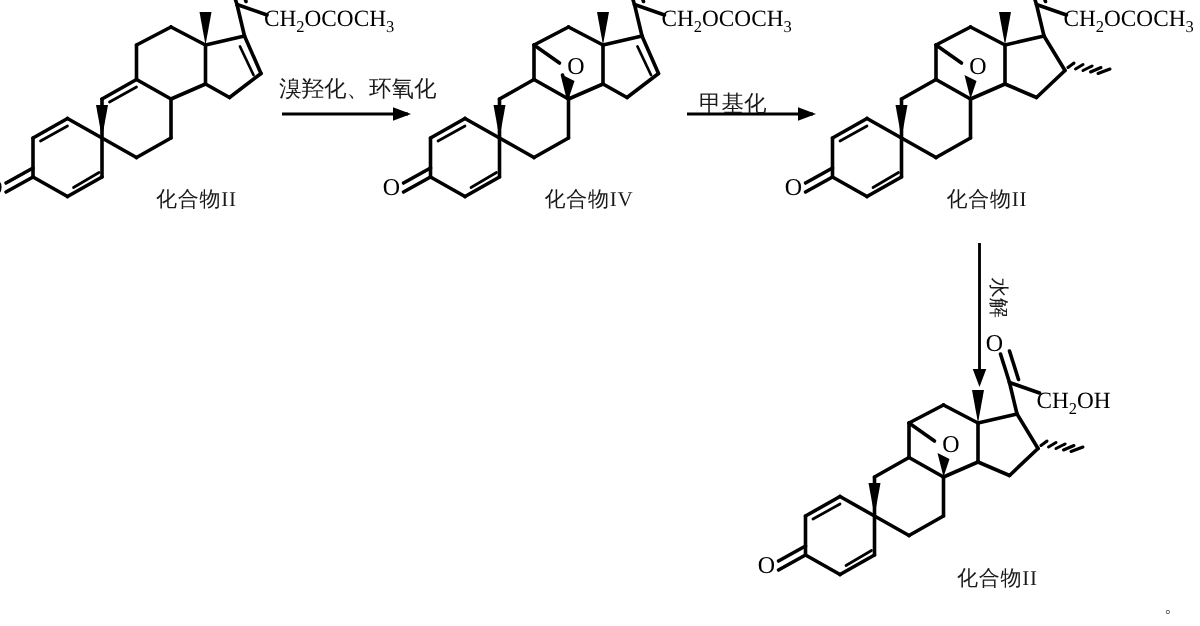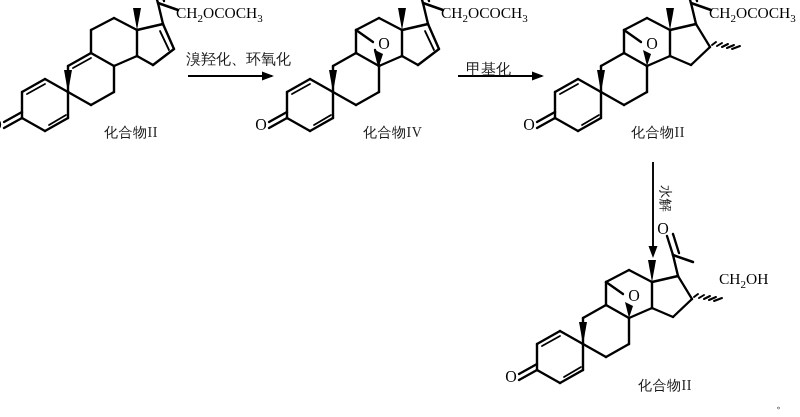--- a/index.html
+++ b/index.html
@@ -268,21 +268,21 @@
   </div>
 
   <div style="position:absolute;left:441px;top:4px;font-size:15.5px;white-space:nowrap;">
     <span>CH</span><sub style="font-size:11px;">2</sub><span>OCOCH</span><sub style="font-size:11px;">3</sub>
   </div>
 
   <div style="position:absolute;left:709px;top:4px;font-size:15.5px;white-space:nowrap;">
     <span>CH</span><sub style="font-size:11px;">2</sub><span>OCOCH</span><sub style="font-size:11px;">3</sub>
   </div>
 
-  <div style="position:absolute;left:691px;top:270px;font-size:15.5px;white-space:nowrap;margin-left:28px;">
+  <div style="position:absolute;left:691px;top:259px;font-size:15.5px;white-space:nowrap;">
     <span>CH</span><sub style="font-size:11px;">2</sub><span>OH</span>
   </div>
 
   <div class="arrow-label" style="left:186px;top:50px;">溴羟化、环氧化</div>
 
   <div class="arrow-label" style="left:466px;top:60px;">甲基化</div>
 
   <div class="vert-label" style="left:674px;top:185px;">水解</div>
 
   <div class="cmp-label" style="left:104px;top:124px;">化合物II</div>

